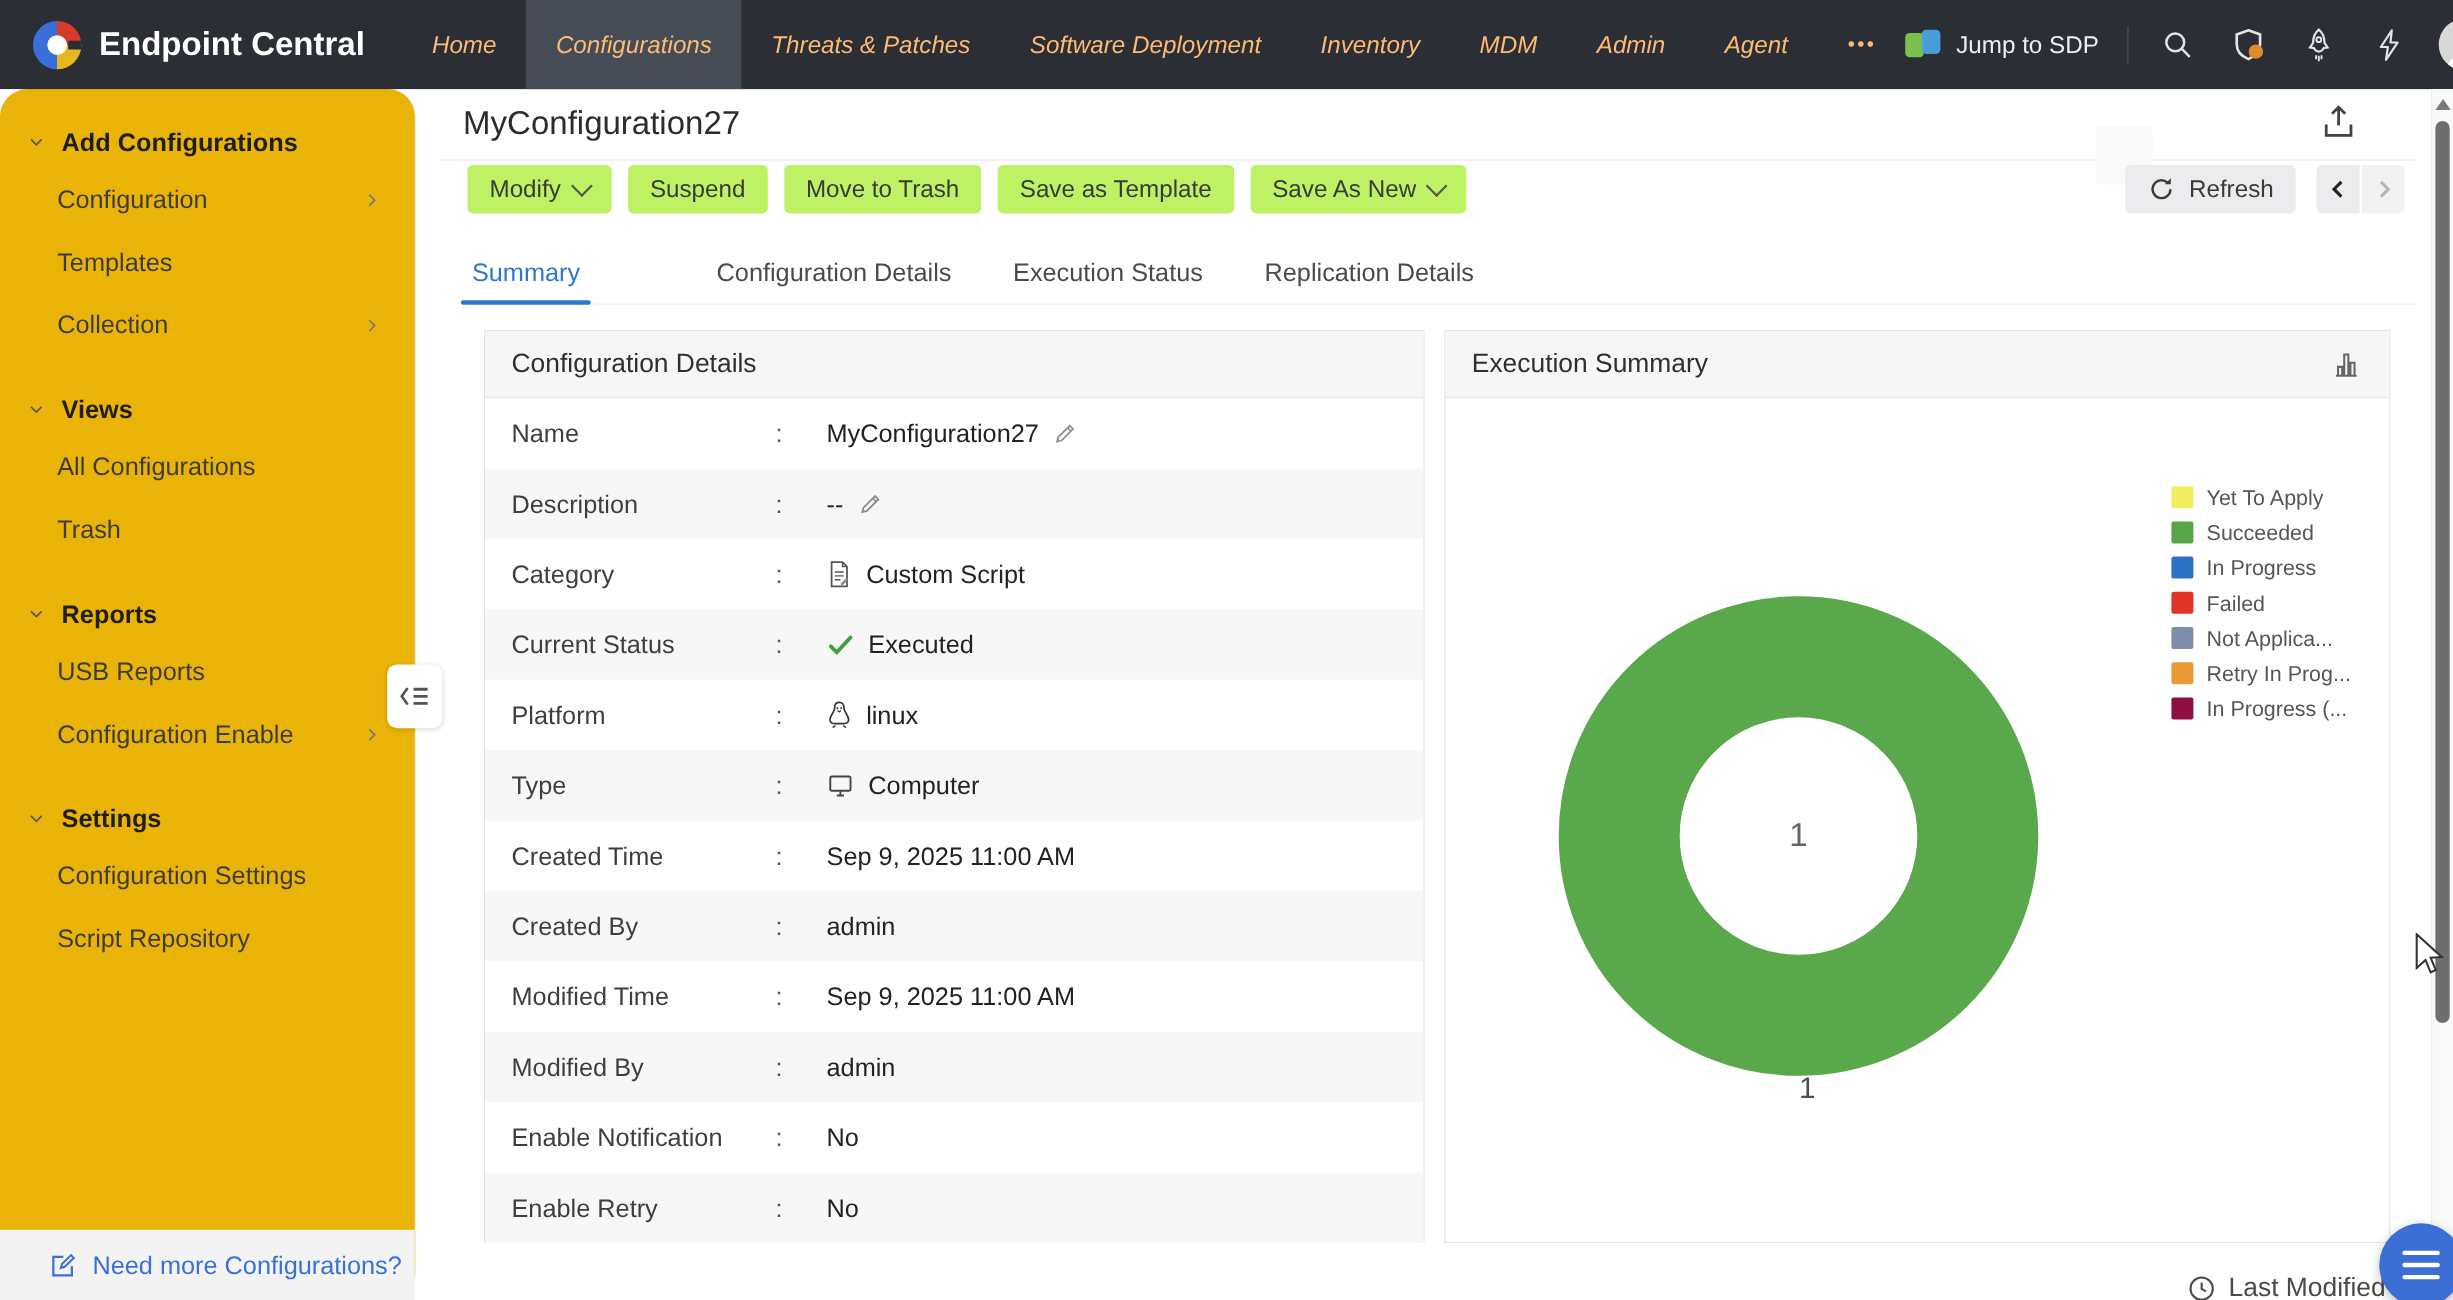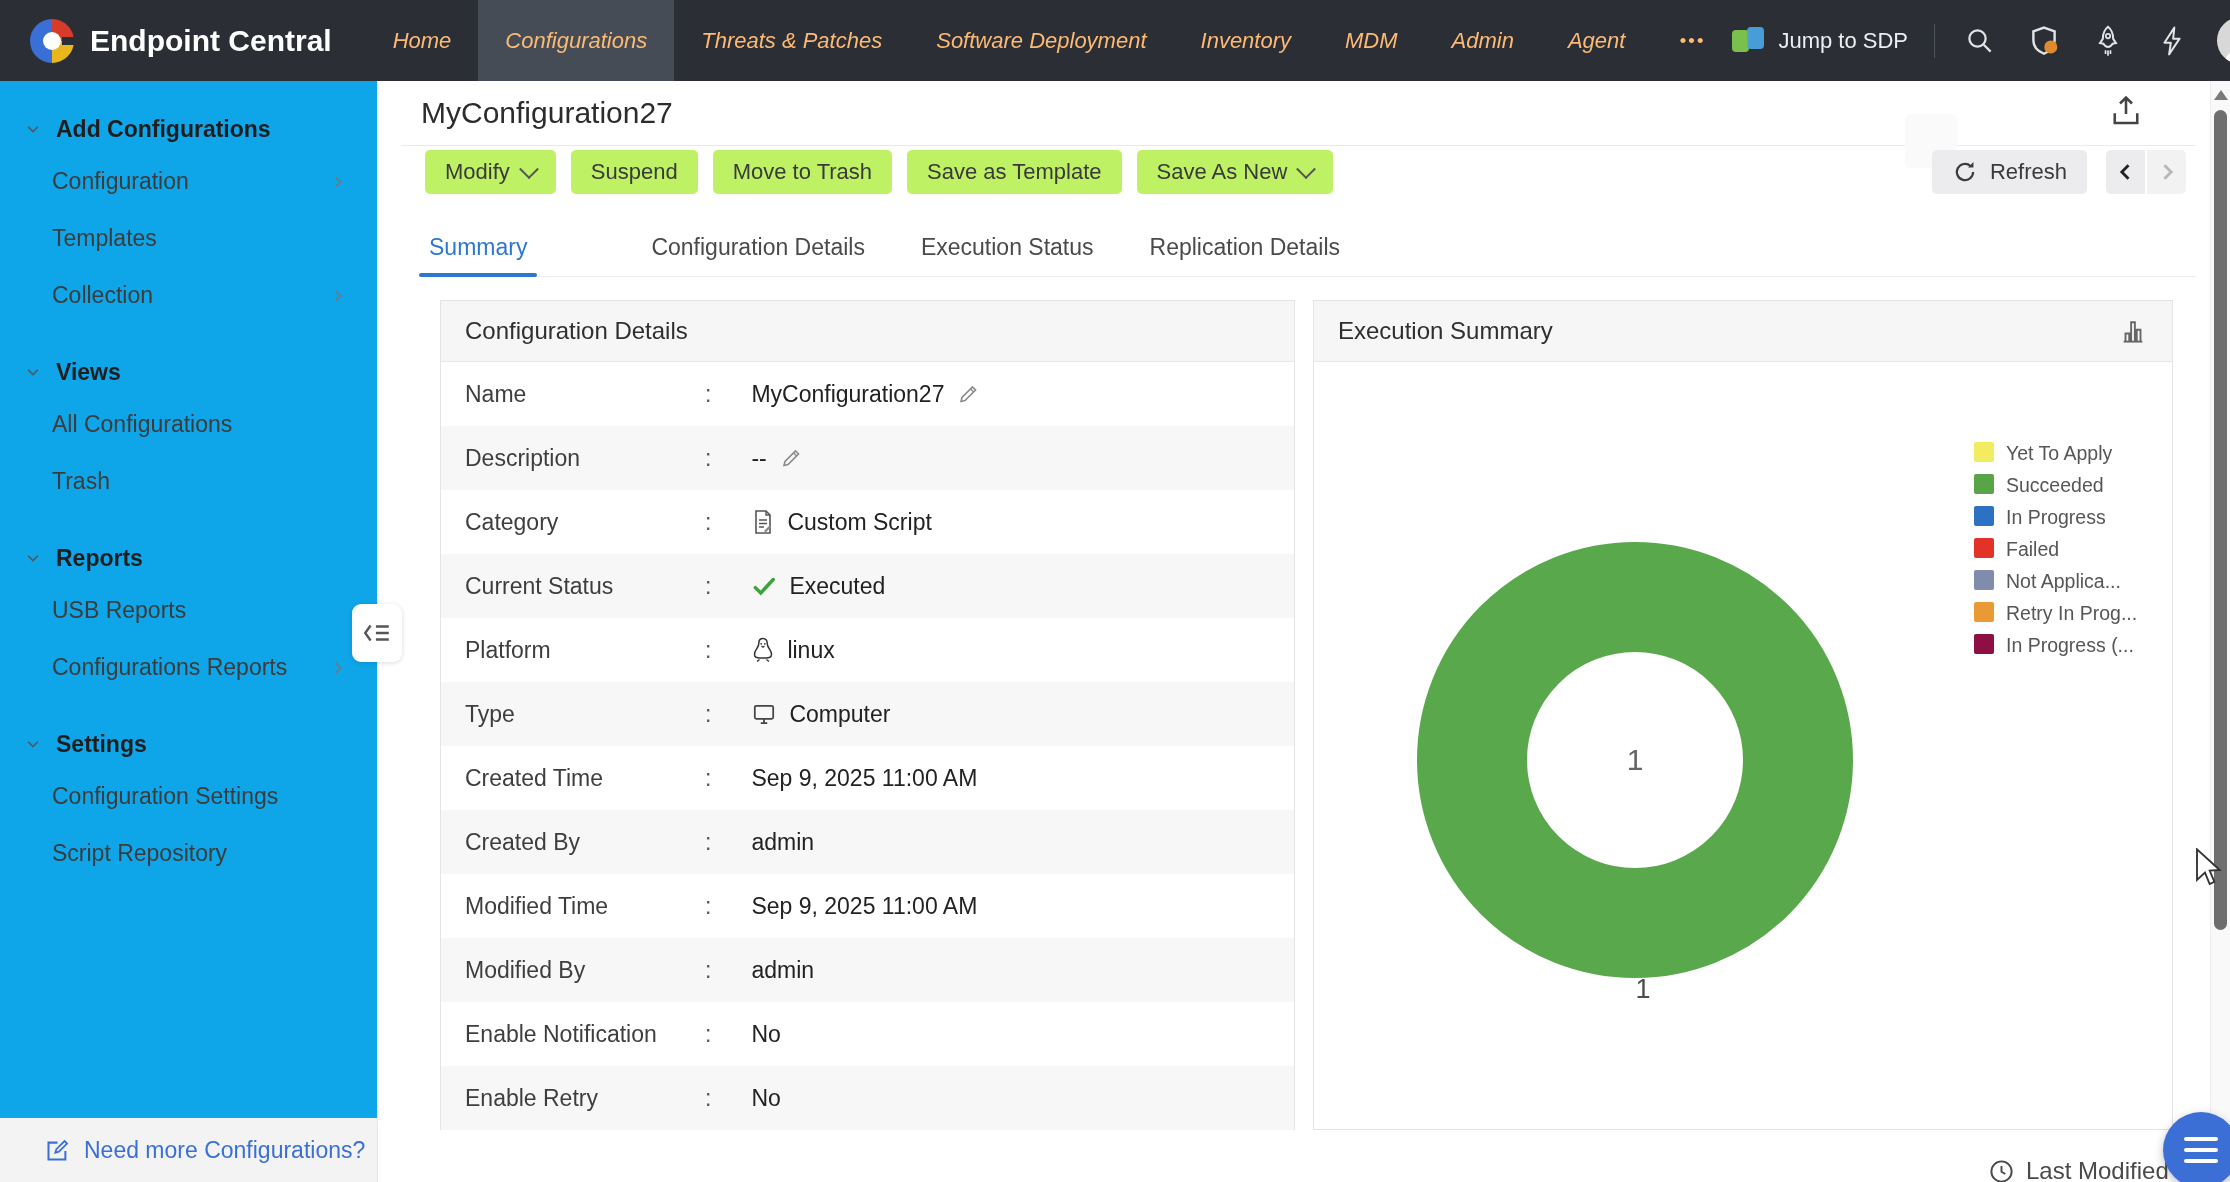--- a/index.html
+++ b/index.html
@@ -23,21 +23,21 @@
   .jump-sdp{display:flex;align-items:center;gap:12px;font-size:22px;color:#eceef0;cursor:pointer;white-space:nowrap;}
   .sdp-logo{position:relative;width:34px;height:30px;}
   .sdp-logo i{position:absolute;width:17px;height:22px;border-radius:4px;}
   .sdp-logo .g{left:0;top:4px;background:#79c14c;}
   .sdp-logo .b{left:15px;top:1px;background:#4aa3e0;opacity:.95;}
   .vdiv{width:1px;height:34px;background:#4e545c;}
   .icon-btn{width:38px;height:38px;display:flex;align-items:center;justify-content:center;cursor:pointer;}
   .icon-btn svg{display:block;}
   .icon-btn.avatar{width:47px;height:47px;border-radius:50%;background:#d8d8d8;overflow:hidden;align-items:flex-end;}
   
-  .sidebar{position:absolute;left:0;top:81px;bottom:0;width:378px;background:#0ea5e9;border-right:1px solid #e7e7e8;box-sizing:border-box;padding-top:24px;z-index:5;}
+  .sidebar{position:absolute;left:0;top:81px;bottom:0;width:378px;background:#eab308;border-right:1px solid #e7e7e8;box-sizing:border-box;padding-top:24px;z-index:5;border-radius:25px;}
   .side-section{margin-bottom:24px;}
   .side-title{display:flex;align-items:center;gap:14px;height:48px;padding-left:24px;font-size:23px;font-weight:bold;color:#1e1e1e;cursor:pointer;}
   .side-title svg{flex:0 0 auto;}
   .side-item{display:flex;align-items:center;height:57px;padding:0 30px 0 52px;font-size:23px;color:#3c3c3c;cursor:pointer;}
   .side-item .sub-arrow{margin-left:auto;display:flex;}
   .side-footer{position:absolute;left:0;bottom:0;width:100%;height:64px;display:flex;align-items:center;gap:13px;padding-left:44px;box-sizing:border-box;font-size:23px;color:#3a6fd6;cursor:pointer;background:#f3f3f4;}
   .collapse-tab{position:absolute;left:352px;top:604px;width:50px;height:58px;background:#fff;border-radius:9px;box-shadow:0 1px 5px rgba(0,0,0,.14);display:flex;align-items:center;justify-content:center;cursor:pointer;z-index:15;}
   
   .content{position:absolute;left:379px;top:81px;right:20px;bottom:0;background:#fff;}
   .title-row{position:absolute;left:42px;top:0;right:30px;height:64px;display:flex;align-items:center;}
@@ -205,21 +205,21 @@
             <svg width="18" height="18" viewBox="0 0 24 24">
               <path d="M5.5 9l6.5 6.5L18.5 9" fill="none" stroke="#555" stroke-width="2"></path>
             </svg>
           </span>
           <span>Reports</span>
         </div>
         <div class="side-item">
           <span>USB Reports</span>
         </div>
         <div class="side-item">
-          <span>Configurations Reports</span>
+          <span>Configuration Enable</span>
           <span class="sub-arrow">
             <svg width="18" height="18" viewBox="0 0 24 24">
               <path d="M9 5.5l6.5 6.5L9 18.5" fill="none" stroke="#777" stroke-width="2"></path>
             </svg>
           </span>
         </div>
       </div>
       <div class="side-section">
         <div class="side-title">
           <span style="display:flex;">

